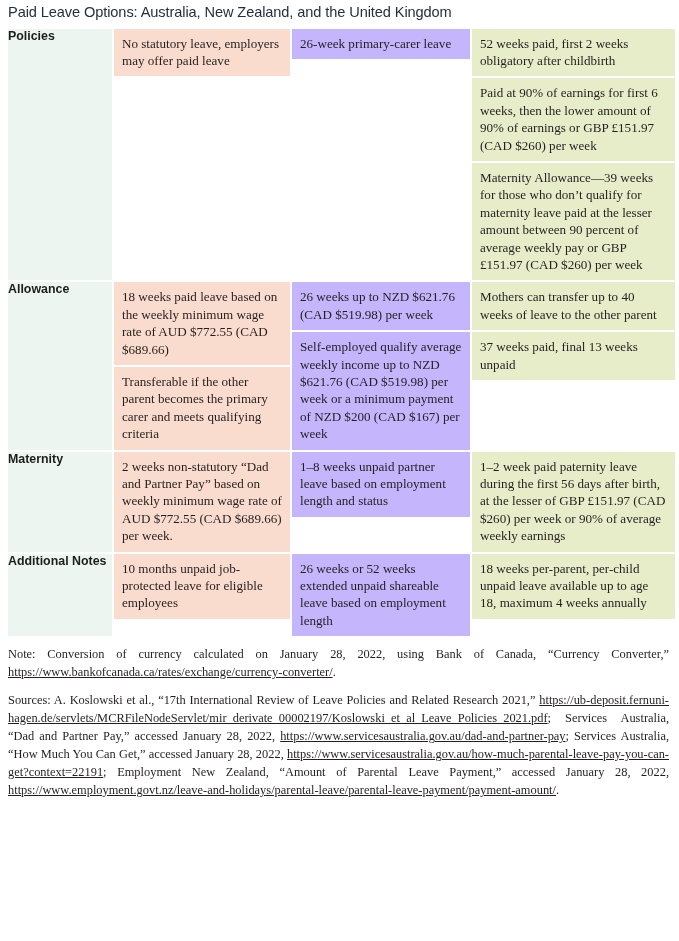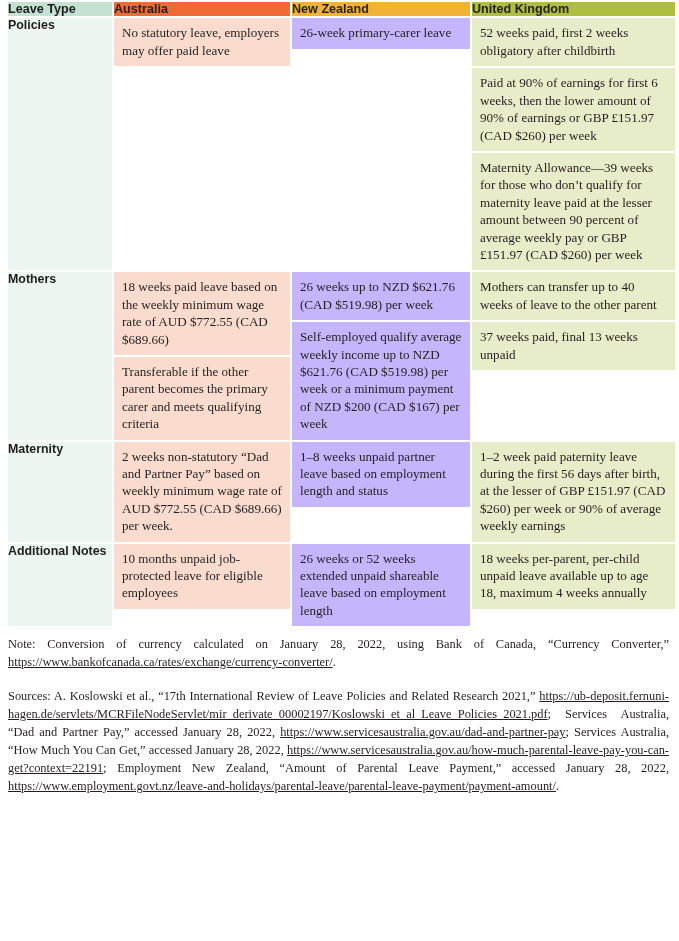--- a/index.html
+++ b/index.html
@@ -99,45 +99,40 @@
 
   
   .notes {
     font-family: "Liberation Serif", serif;
     font-size: 12.4px;
     line-height: 1.45;
     color: #231f20;
     padding: 8px 10px 0 8px;
     text-align: justify;
   }
-  .notes .blk { margin-bottom: 16px; }
+  .notes .blk { margin-bottom: 10px; }
   .notes .blk:last-child { margin-bottom: 0; }
   .lnk { text-decoration: underline; color: #231f20; }
 </style>
 </head>
 <body>
 
 <div class="page">
 
+  <div class="title">Paid Leave Options: Australia, New Zealand, and the United Kingdom</div>
 
   <table class="tbl">
     <colgroup>
       <col class="c-type">
         <col class="c-au">
         <col class="c-nz">
         <col class="c-uk">
     </colgroup>
     <tbody>
 
-      <tr>
-        <td class="hdr hdr-type">Leave Type</td>
-        <td class="hdr hdr-au">Australia</td>
-        <td class="hdr hdr-nz">New Zealand</td>
-        <td class="hdr hdr-uk">United Kingdom</td>
-      </tr>
 
       <tr>
         <td class="rowlabel">Policies</td>
 
         <td>
           <div class="stack">
             <div class="cell c-bg-au grow">No statutory leave, employers may offer paid leave</div>
           </div>
         </td>
 
@@ -150,21 +145,21 @@
         <td>
           <div class="stack">
             <div class="cell c-bg-uk">52 weeks paid, first 2 weeks obligatory after childbirth</div>
             <div class="cell c-bg-uk">Paid at 90% of earnings for first 6 weeks, then the lower amount of 90% of earnings or GBP £151.97 (CAD $260) per week</div>
             <div class="cell c-bg-uk grow">Maternity Allowance—39 weeks for those who don’t qualify for maternity leave paid at the lesser amount between 90 percent of average weekly pay or GBP £151.97 (CAD $260) per week</div>
           </div>
         </td>
       </tr>
 
       <tr>
-        <td class="rowlabel">Mothers</td>
+        <td class="rowlabel">Allowance</td>
 
         <td>
           <div class="stack">
             <div class="cell c-bg-au">18 weeks paid leave based on the weekly minimum wage rate of AUD $772.55 (CAD $689.66)</div>
             <div class="cell c-bg-au grow">Transferable if the other parent becomes the primary carer and meets qualifying criteria</div>
           </div>
         </td>
 
         <td>
           <div class="stack">

